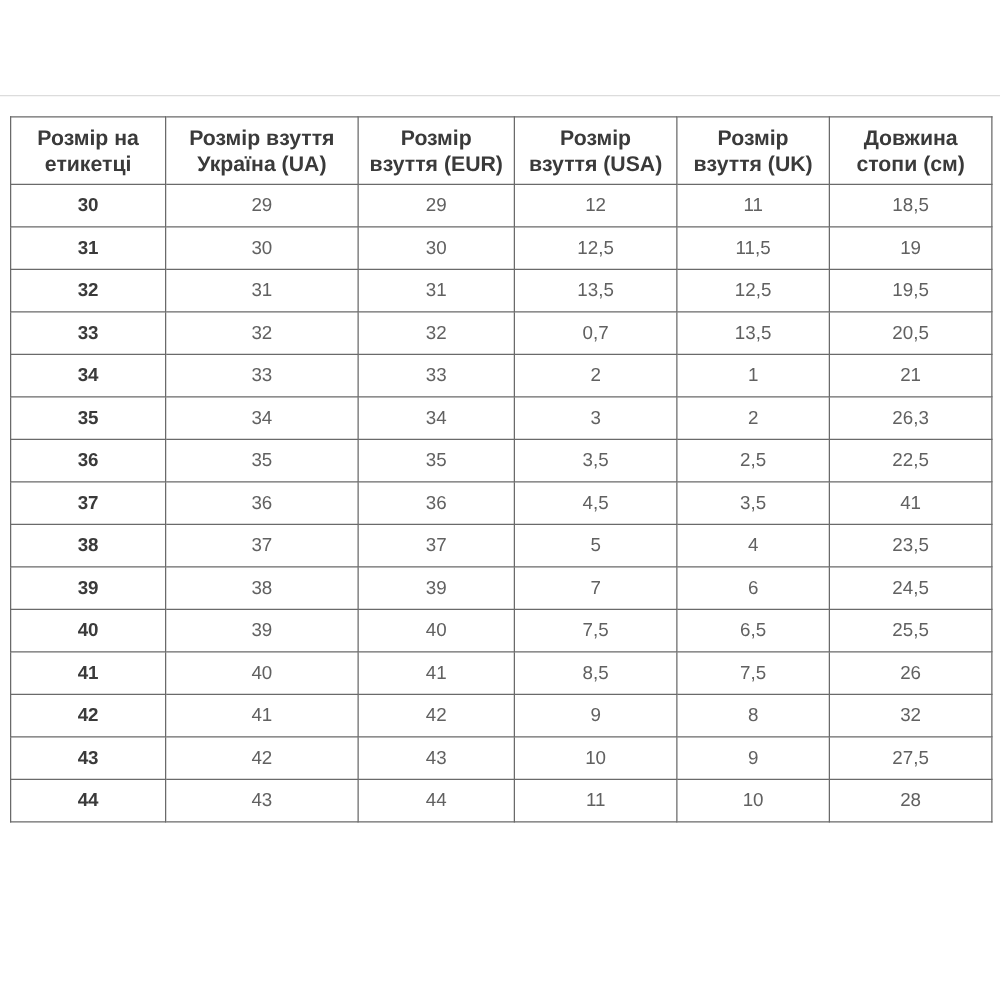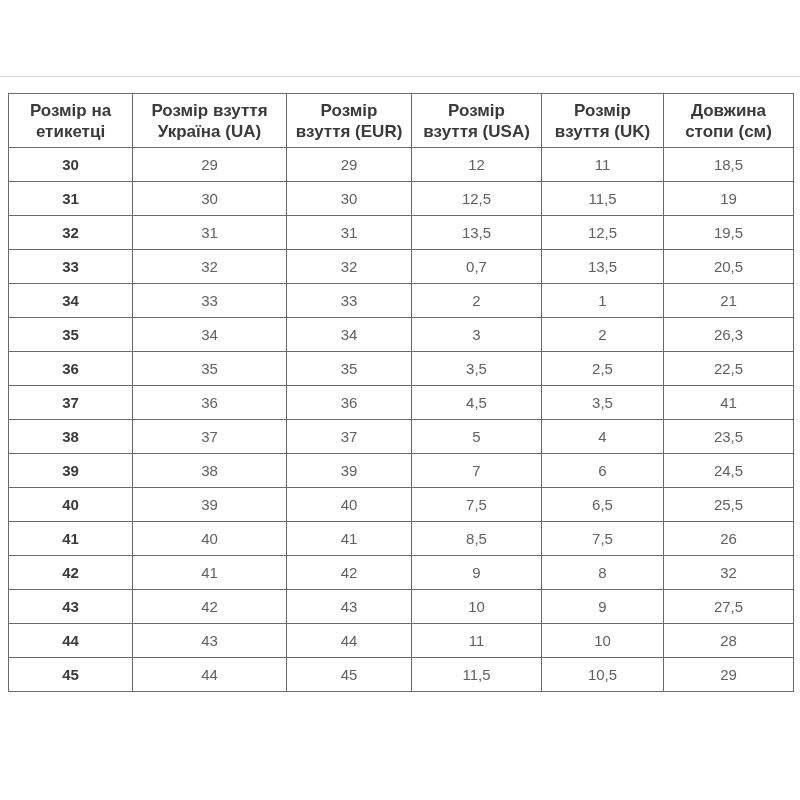--- a/index.html
+++ b/index.html
@@ -214,23 +214,15 @@
           <td>27,5</td>
         </tr>
         <tr>
           <td class="label-col">44</td>
           <td>43</td>
           <td>44</td>
           <td>11</td>
           <td>10</td>
           <td>28</td>
         </tr>
-        <tr>
-          <td class="label-col">45</td>
-          <td>44</td>
-          <td>45</td>
-          <td>11,5</td>
-          <td>10,5</td>
-          <td>29</td>
-        </tr>
       </tbody>
   </table>
 </div>
 
 </body></html>

